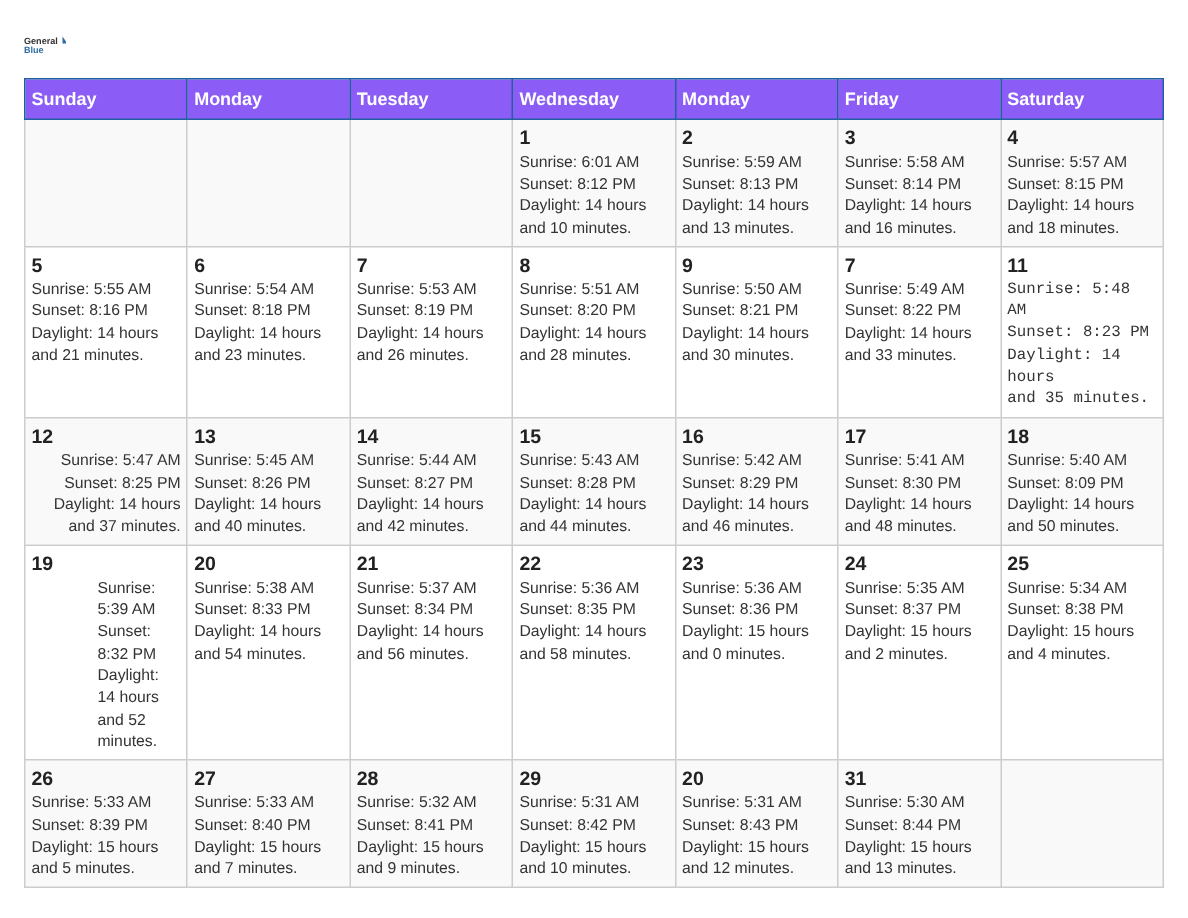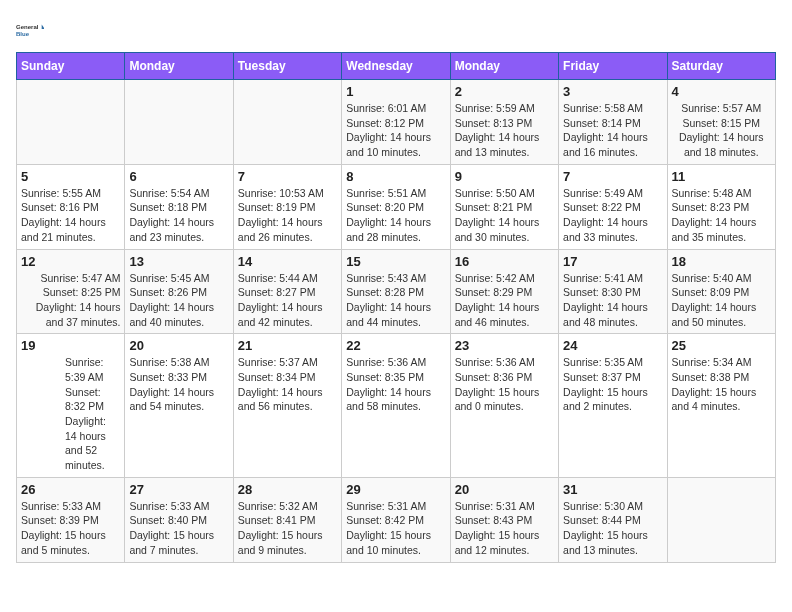--- a/index.html
+++ b/index.html
@@ -141,21 +141,21 @@
         </td>
         <td>
           <span class="day-num">3</span>
           <div class="day-info" style="white-space: pre-line;">Sunrise: 5:58 AM
 Sunset: 8:14 PM
 Daylight: 14 hours
 and 16 minutes.</div>
         </td>
         <td>
           <span class="day-num">4</span>
-          <div class="day-info" style="white-space: pre-line; text-align: center;">Sunrise: 5:57 AM
+          <div class="day-info" style="white-space: pre-line;">Sunrise: 5:57 AM
 Sunset: 8:15 PM
 Daylight: 14 hours
 and 18 minutes.</div>
         </td>
       </tr>
       <tr>
         <td>
           <span class="day-num">5</span>
           <div class="day-info" style="white-space: pre-line;">Sunrise: 5:55 AM
 Sunset: 8:16 PM
@@ -164,21 +164,21 @@
         </td>
         <td>
           <span class="day-num">6</span>
           <div class="day-info" style="white-space: pre-line;">Sunrise: 5:54 AM
 Sunset: 8:18 PM
 Daylight: 14 hours
 and 23 minutes.</div>
         </td>
         <td>
           <span class="day-num">7</span>
-          <div class="day-info" style="white-space: pre-line;">Sunrise: 10:53 AM
+          <div class="day-info" style="white-space: pre-line;">Sunrise: 5:53 AM
 Sunset: 8:19 PM
 Daylight: 14 hours
 and 26 minutes.</div>
         </td>
         <td>
           <span class="day-num">8</span>
           <div class="day-info" style="white-space: pre-line;">Sunrise: 5:51 AM
 Sunset: 8:20 PM
 Daylight: 14 hours
 and 28 minutes.</div>
@@ -192,21 +192,21 @@
         </td>
         <td>
           <span class="day-num">7</span>
           <div class="day-info" style="white-space: pre-line;">Sunrise: 5:49 AM
 Sunset: 8:22 PM
 Daylight: 14 hours
 and 33 minutes.</div>
         </td>
         <td>
           <span class="day-num">11</span>
-          <div class="day-info" style="white-space: pre-line;">Sunrise: 5:48 AM
+          <div class="day-info" style="white-space: pre-line; font-family: Liberation Mono, monospace;">Sunrise: 5:48 AM
 Sunset: 8:23 PM
 Daylight: 14 hours
 and 35 minutes.</div>
         </td>
       </tr>
       <tr>
         <td>
           <span class="day-num">12</span>
           <div class="day-info" style="white-space: pre-line; text-align: right;">Sunrise: 5:47 AM
 Sunset: 8:25 PM

